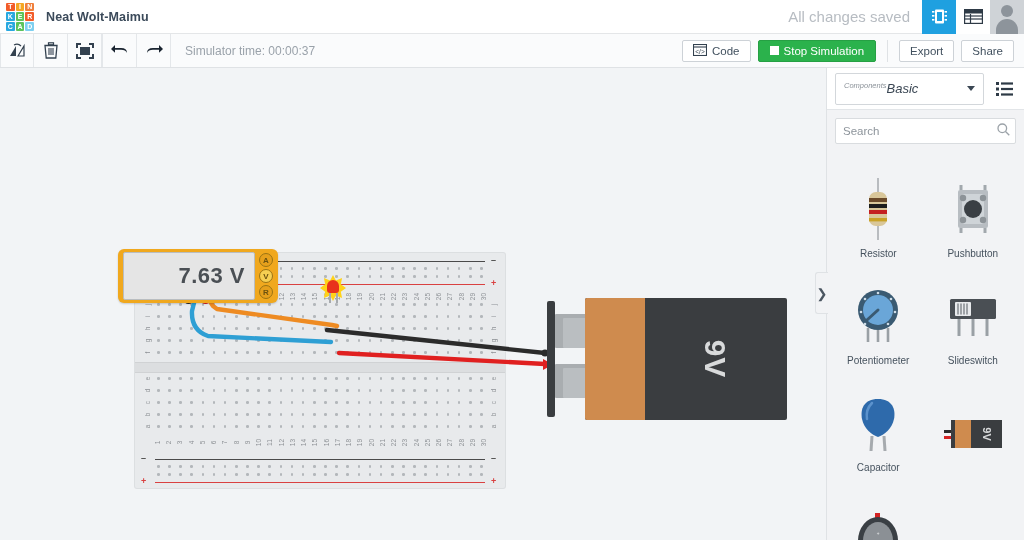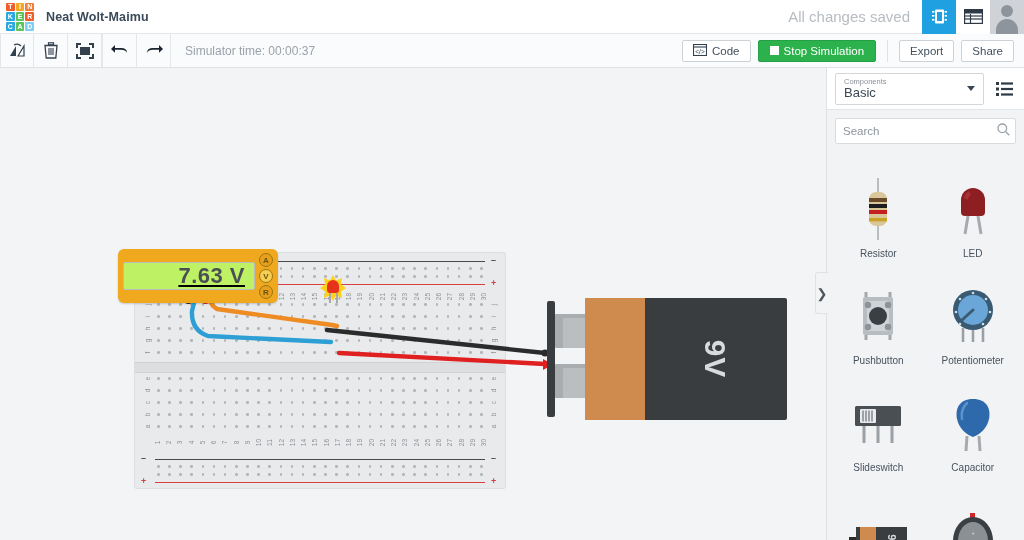--- a/index.html
+++ b/index.html
@@ -113,24 +113,23 @@
     width: 8px; text-align: center;
   }
 
   
   .multimeter {
     position: absolute; left: 118px; top: 181px; width: 160px; height: 54px;
     background: #f0a81e; border-radius: 6px; display: flex; align-items: center;
     padding: 5px; gap: 4px; box-shadow: 0 1px 2px rgba(0,0,0,.18);
   }
   .mm-screen {
-    flex: 1; height: 28px; background: #bef264; border: 1px solid #b9bdc0;
+    flex: 1; height: 48px; background: #e5e5e5; border: 1px solid #b9bdc0;
     border-radius: 2px; display: flex; align-items: center; justify-content: flex-end;
     padding-right: 9px;
-    text-decoration: underline;
   }
   .mm-value { font-size: 22px; font-weight: bold; color: #4a4f54; letter-spacing: .5px; }
   .mm-modes { display: flex; flex-direction: column; gap: 2px; }
   .mm-mode {
     width: 14px; height: 14px; border-radius: 50%; border: 1px solid #9b7414;
     background: #e6a01c; color: #6b5210; font-size: 8px; font-weight: bold;
     display: flex; align-items: center; justify-content: center;
   }
   .mm-mode.sel { background: #f6cf52; color: #6b5210; }
 
@@ -191,21 +190,21 @@
   }
   .panel-top {
     height: 42px; background: #fff; border-bottom: 1px solid #e2e5e8;
     display: flex; align-items: center; padding: 0 8px; gap: 8px;
   }
   .dropdown {
     flex: 1; height: 32px; border: 1px solid #d3d7db; border-radius: 2px;
     background: #fff; display: flex; align-items: center; padding: 0 8px;
     position: relative;
   }
-  .dd-labels { display: flex; flex-direction: column; line-height: 1.05; }
+  .dd-labels { display: flex; line-height: 1.05; font-style: italic; }
   .dd-small { font-size: 7.5px; color: #8b9299; }
   .dd-value { font-size: 13px; color: #3b4754; font-weight: normal; }
   .dd-caret {
     margin-left: auto; width: 0; height: 0;
     border-left: 4px solid transparent; border-right: 4px solid transparent;
     border-top: 5px solid #3b4754;
   }
   .list-icon-btn { width: 24px; height: 24px; display: flex; align-items: center; justify-content: center; }
   .panel-search { padding: 8px; background: #f2f3f5; }
   .search-box {
@@ -1001,31 +1000,20 @@
       <rect x="8" y="20" width="18" height="4" fill="#6b4a2a"></rect>
       <rect x="8" y="26" width="18" height="4" fill="#1d1d1d"></rect>
       <rect x="8" y="32" width="18" height="4" fill="#c42020"></rect>
       <rect x="8" y="40" width="18" height="3.4" fill="#c9a227"></rect>
     </svg>
           </div>
           <div class="comp-name">Resistor</div>
         </div>
         <div class="comp-cell">
           <div class="comp-art">
-            <svg width="40" height="62" viewBox="0 0 40 62">
-      <path d="M8 34 v-12 a12 12 0 0 1 24 0 v12 a4 4 0 0 1 -4 4 h-16 a4 4 0 0 1 -4 -4 z" fill="#8d1f22"></path>
-      <path d="M11 20 a9 9 0 0 1 5 -7 l2 4 a6 6 0 0 0 -3 5 z" fill="#a83035"></path>
-      <line x1="15" y1="38" x2="12" y2="56" stroke="#a6aaae" stroke-width="3"></line>
-      <line x1="25" y1="38" x2="28" y2="56" stroke="#a6aaae" stroke-width="3"></line>
-    </svg>
-          </div>
-          <div class="comp-name">LED</div>
-        </div>
-        <div class="comp-cell">
-          <div class="comp-art">
             <svg width="44" height="48" viewBox="0 0 44 48">
       <rect x="7" y="5" width="30" height="38" rx="2" fill="#b8bdc2"></rect>
       <rect x="11" y="9" width="22" height="30" rx="2" fill="#cfd4d8"></rect>
       <circle cx="22" cy="24" r="9" fill="#3a3f44"></circle>
       <g fill="#8d9398">
         <circle cx="12" cy="13" r="3.2"></circle>
                 <circle cx="32" cy="13" r="3.2"></circle>
         <circle cx="12" cy="35" r="3.2"></circle>
                 <circle cx="32" cy="35" r="3.2"></circle>
       </g>

